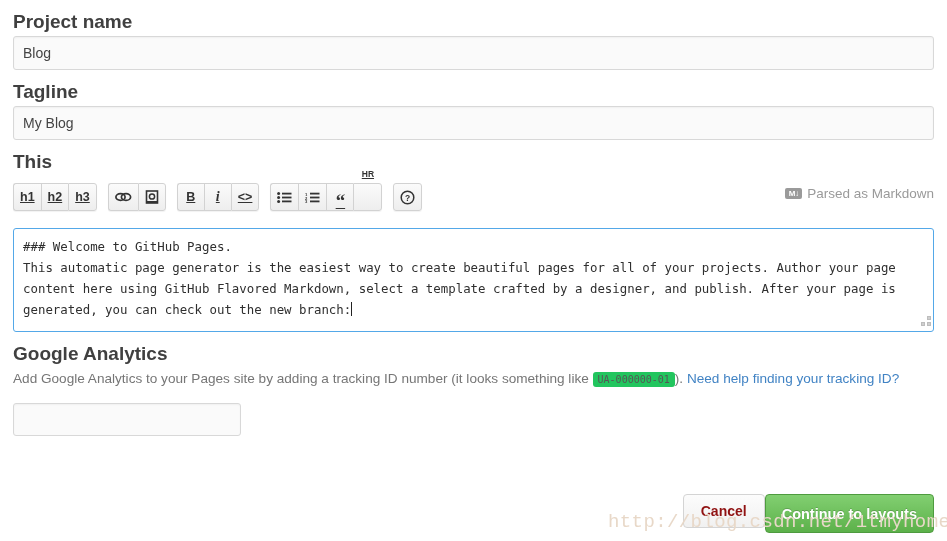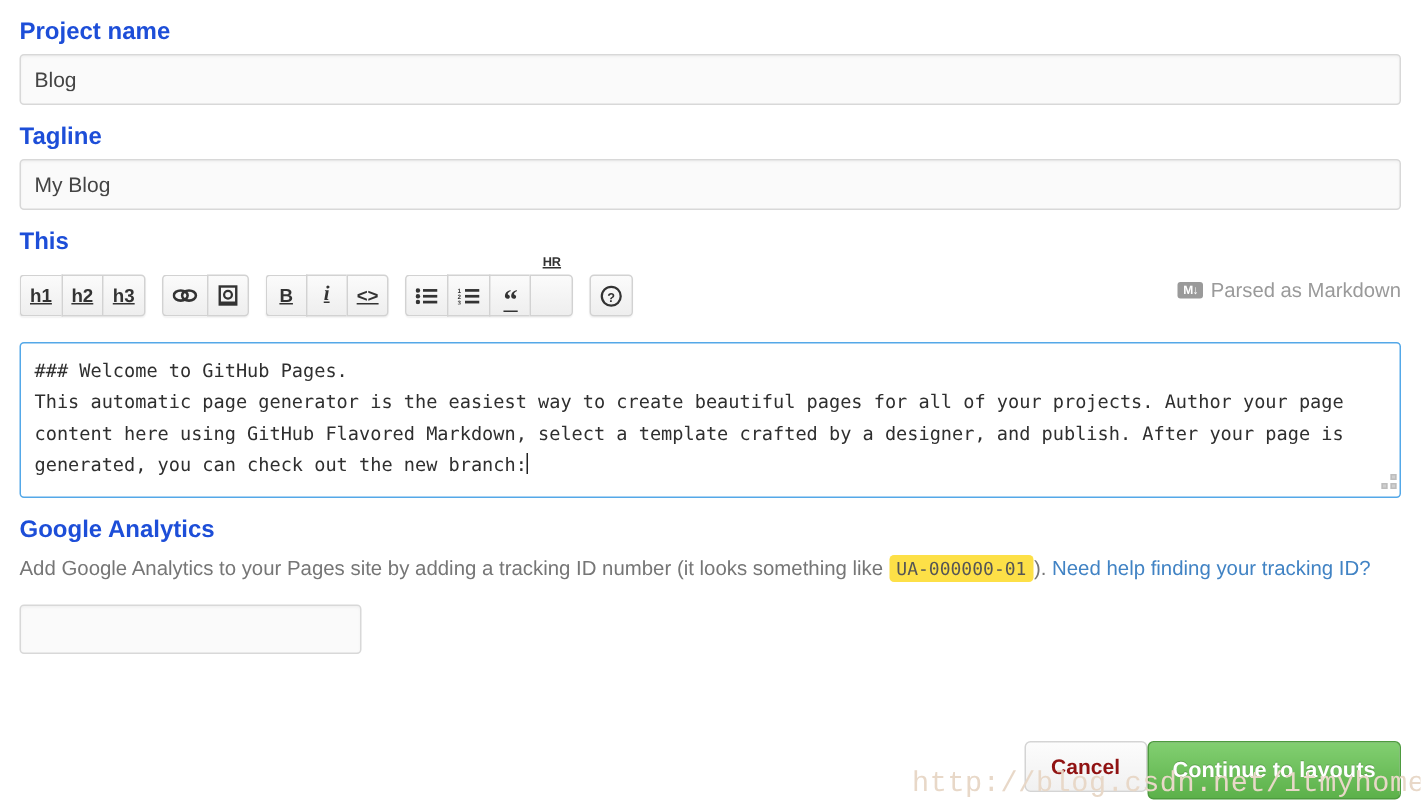--- a/index.html
+++ b/index.html
@@ -17,23 +17,23 @@
     position: relative;
   }
   .page {
     position: relative;
     width: 947px;
     height: 541px;
     box-sizing: border-box;
     padding: 0 13px;
   }
   .field-label {
-    font-size: 16px;
-    font-weight: bold;
-    color: #1d4ed8;
+    font-size: 19px;
+    font-weight: bold;
+    color: #404040;
     margin: 0;
     padding: 13px 0 5px 0;
     line-height: 18px;
   }
   .text-input {
     display: block;
     box-sizing: border-box;
     width: 921px;
     height: 34px;
     background: #fafafa;
@@ -194,22 +194,22 @@
   
   .ga-help {
     font-size: 13.6px;
     color: #767676;
     margin: 0;
     padding: 1px 0 0 0;
     line-height: 19px;
   }
   code.ua {
     font-family: "DejaVu Sans Mono", "Liberation Mono", monospace;
-    font-size: 12px;
-    background: #fde047;
+    font-size: 10px;
+    background: #22c55e;
     border-radius: 3px;
     padding: 2px 5px;
     color: #555555;
   }
   a.help-link {
     color: #4183c4;
     text-decoration: none;
   }
   .ga-input {
     display: block;

